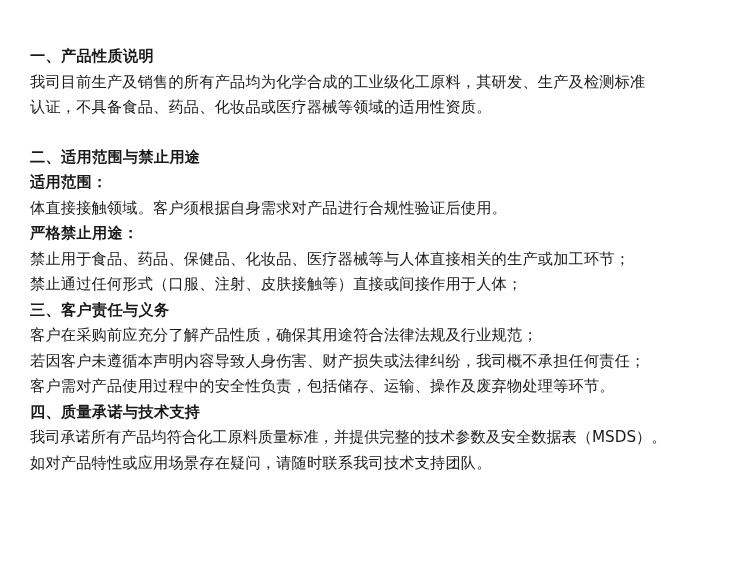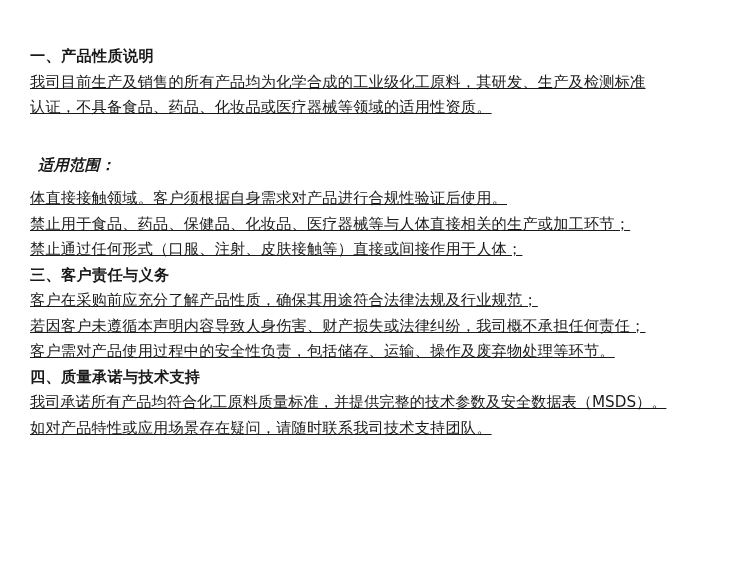--- a/index.html
+++ b/index.html
@@ -36,31 +36,29 @@
     font-weight: bold;
     font-size: 15.2px;
     line-height: 25.5px;
     margin: 0;
     letter-spacing: 0.3px;
   }
   .subheading {
     font-weight: bold;
     font-size: 15.2px;
     line-height: 25.5px;
-    margin: 8px;
+    margin: 0;
     letter-spacing: 0.3px;
-    font-style: italic;
   }
   .para {
     margin: 0;
     font-size: 15.2px;
     line-height: 25.5px;
     text-align: justify;
     text-justify: inter-ideograph;
-    text-decoration: underline;
   }
   .gap {
     height: 24px;
   }
   .gap-small {
     height: 0px;
   }
   .tight {
     letter-spacing: 0px;
   }
@@ -73,23 +71,25 @@
 
     <div class="section">
       <div class="heading">一、产品性质说明</div>
       <div class="para">我司目前生产及销售的所有产品均为化学合成的工业级化工原料，其研发、生产及检测标准</div>
       <div class="para">认证，不具备食品、药品、化妆品或医疗器械等领域的适用性资质。</div>
     </div>
 
     <div class="gap"></div>
 
     <div class="section">
+      <div class="heading">二、适用范围与禁止用途</div>
       <div class="gap-small"></div>
       <div class="subheading">适用范围：</div>
       <div class="para">体直接接触领域。客户须根据自身需求对产品进行合规性验证后使用。</div>
+      <div class="subheading">严格禁止用途：</div>
       <div class="para">禁止用于食品、药品、保健品、化妆品、医疗器械等与人体直接相关的生产或加工环节；</div>
       <div class="para">禁止通过任何形式（口服、注射、皮肤接触等）直接或间接作用于人体；</div>
     </div>
 
     <div class="section">
       <div class="heading">三、客户责任与义务</div>
       <div class="para">客户在采购前应充分了解产品性质，确保其用途符合法律法规及行业规范；</div>
       <div class="para">若因客户未遵循本声明内容导致人身伤害、财产损失或法律纠纷，我司概不承担任何责任；</div>
       <div class="para">客户需对产品使用过程中的安全性负责，包括储存、运输、操作及废弃物处理等环节。</div>
     </div>

